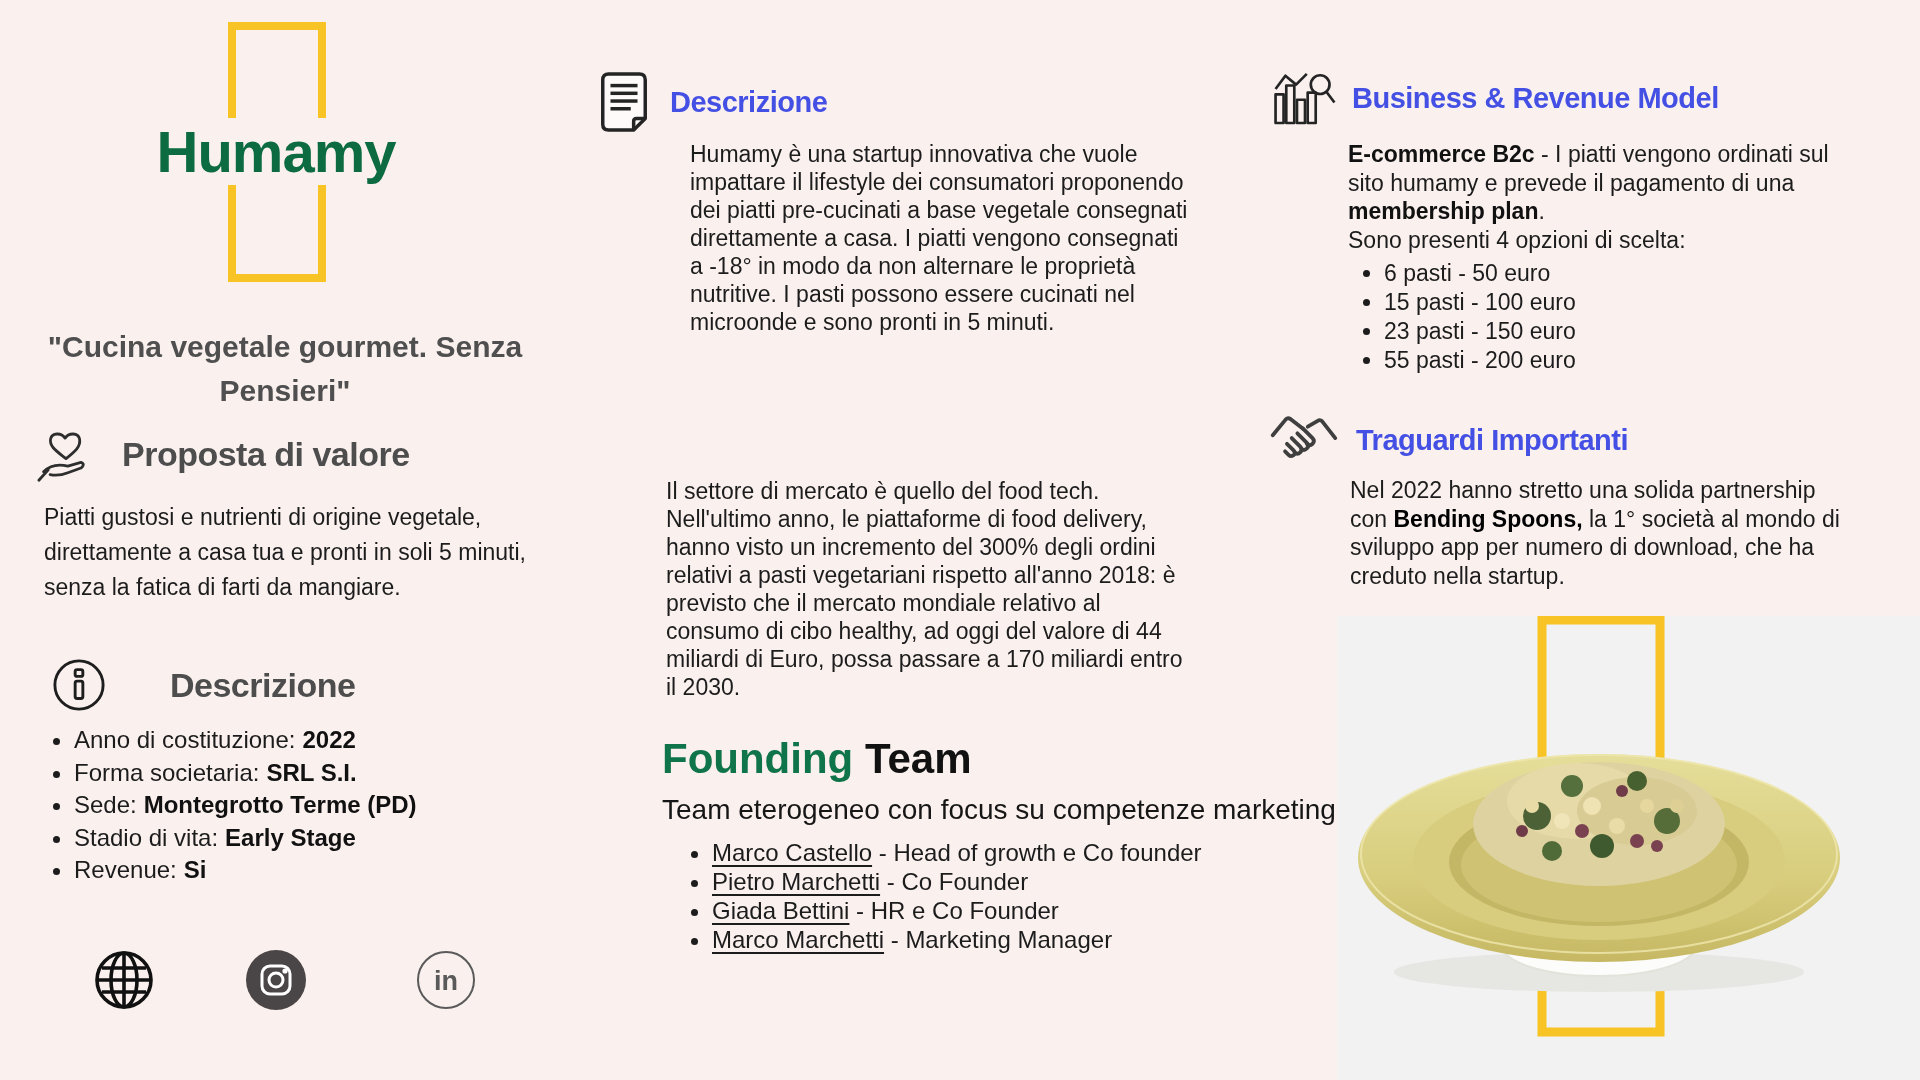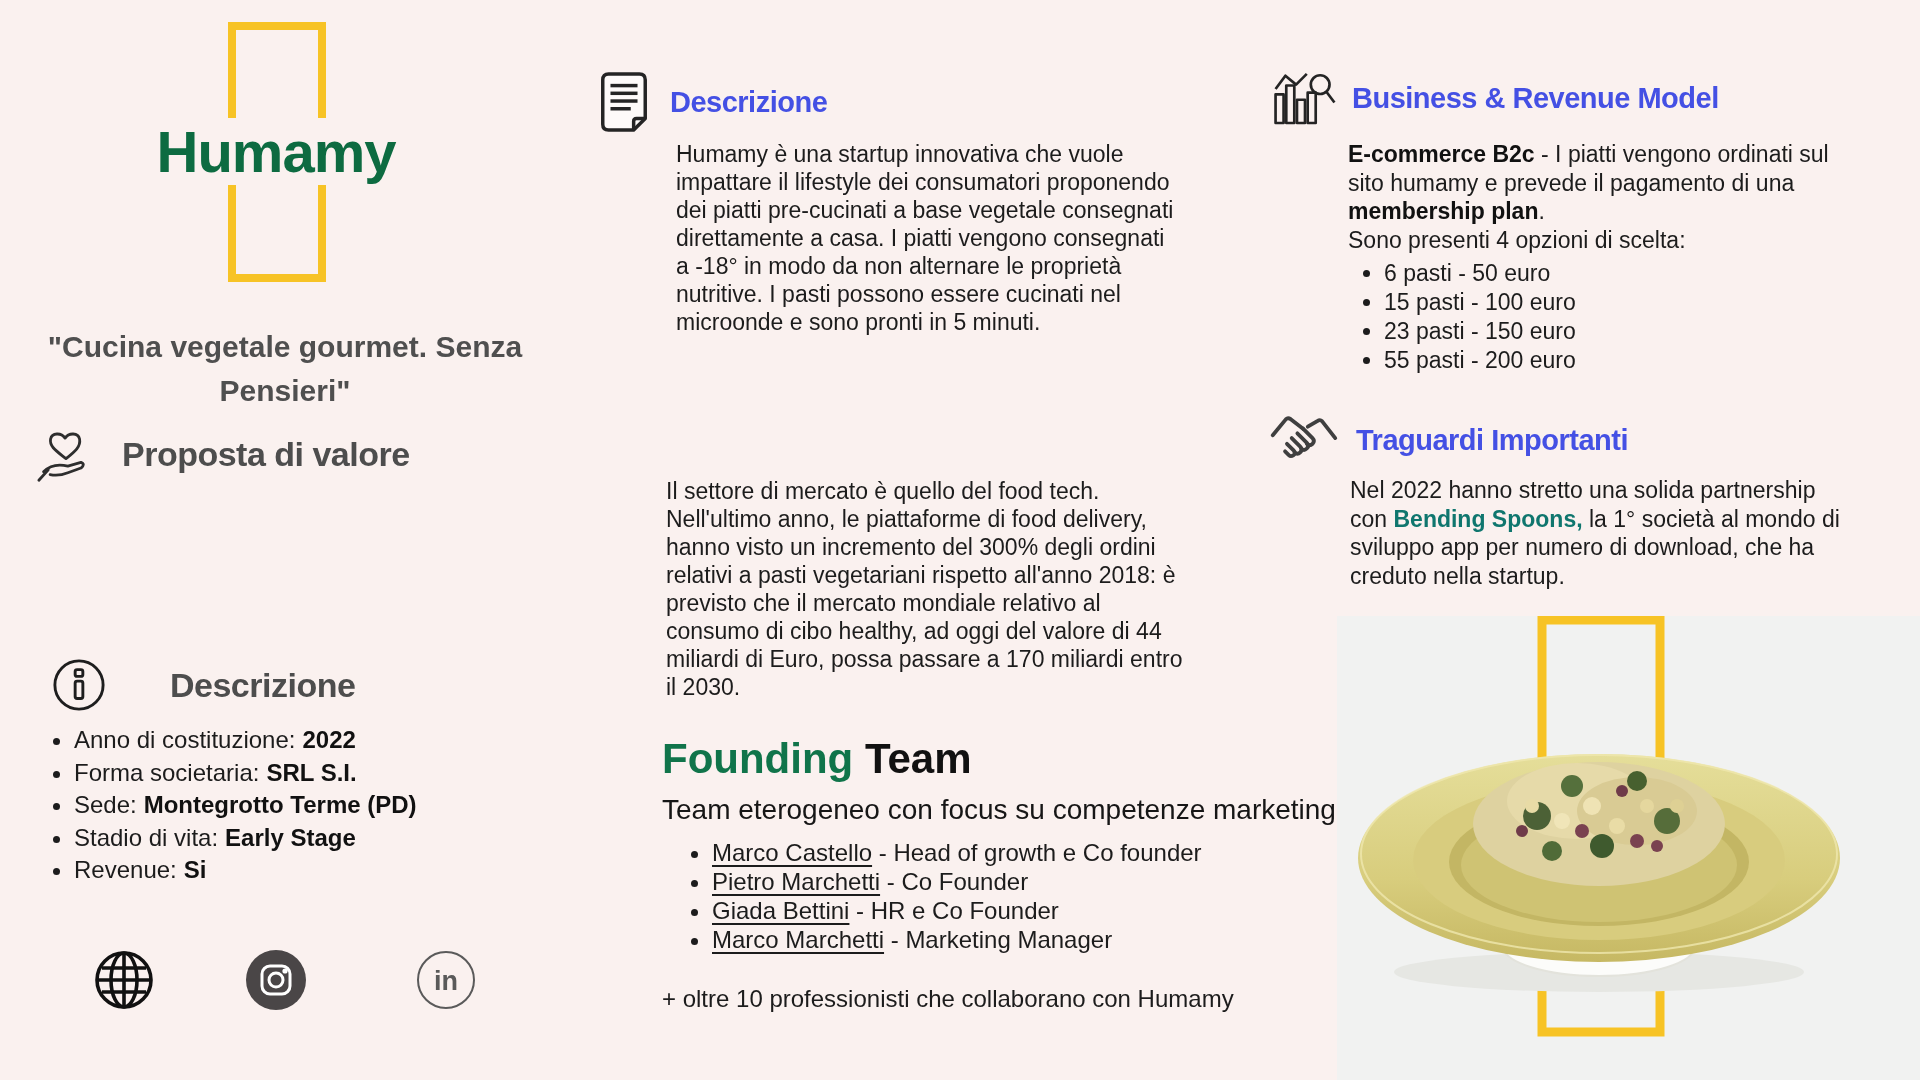--- a/index.html
+++ b/index.html
@@ -46,41 +46,41 @@
   .info-list .val{font-weight:700;color:#111;margin-left:7px;}
   .soc{top:948px;width:64px;height:64px;cursor:pointer;}
   .soc svg{width:100%;height:100%;display:block;}
   .soc-globe{left:92px;}
   .soc-instagram{left:244px;}
   .soc-linkedin{left:414px;}
 
   
   .head-blue h2{font-size:29px;font-weight:700;color:var(--blue);letter-spacing:-0.5px;}
   .head-desc{left:596px;top:70px;gap:18px;}
-  .desc-body{left:676px;top:140px;width:505px;font-size:23px;line-height:28px;}
+  .desc-body{left:690px;top:140px;width:505px;font-size:23px;line-height:28px;}
   .head-settore{left:586px;top:404px;gap:14px;}
   .head-settore h2{font-size:33px;}
   .settore-body{left:666px;top:477px;width:520px;font-size:23px;line-height:28px;}
   .founding-title{left:662px;top:735px;font-size:42px;font-weight:700;color:#111;}
   .founding-title .accent{color:var(--green2);}
   .founding-sub{left:662px;top:794px;font-size:28px;font-weight:400;color:#161616;white-space:nowrap;z-index:3;}
   .team-list{left:686px;top:838px;list-style:disc;padding-left:26px;z-index:3;}
   .team-list li{font-size:24px;line-height:29px;white-space:nowrap;}
   .team-list .name{text-decoration:underline;text-underline-offset:4px;cursor:pointer;}
   .team-note{left:662px;top:985px;font-size:24px;z-index:3;}
 
   
   .head-business{left:1272px;top:68px;gap:14px;}
   .business-body{left:1348px;top:140px;width:510px;font-size:23px;line-height:28.5px;}
   .business-body b{color:#111;}
   .business-options{list-style:disc;padding-left:36px;margin-top:5px;}
   .business-options li{font-size:23px;line-height:29px;}
   .head-traguardi{left:1268px;top:408px;gap:16px;}
   .traguardi-body{left:1350px;top:476px;width:505px;font-size:23px;line-height:28.5px;z-index:3;}
-  .traguardi-body b{color:#0f766e;}
+  .traguardi-body b{color:#000000;}
 
   .icon{flex:0 0 auto;display:inline-flex;}
   .icon svg{display:block;}
 </style>
 </head>
 <body>
 
 <div class="page">
 
   <div class="abs photo">
@@ -134,20 +134,21 @@
   <div class="abs head head-proposta">
     <span class="icon">
       <svg width="60" height="58" viewBox="0 0 64 62" fill="none" stroke="#2e2e2e" stroke-width="3" stroke-linecap="round" stroke-linejoin="round">
         <path d="M32 36 C22 28 14 23 15.5 15 C17 8 27 8 31 14 C35 8 45 8 46.5 15 C48 23 42 28 32 36 Z"></path>
         <path d="M8 50 C16 42 26 42 34 44 L48 40 Q53 42 48 46 L34 51 Q24 55 15 53"></path>
         <path d="M3 59 L13 48"></path>
       </svg>
     </span>
     <h2>Proposta di valore</h2>
   </div>
+  <p class="abs proposta-body">Piatti gustosi e nutrienti di origine vegetale, direttamente a casa tua e pronti in soli 5 minuti, senza la fatica di farti da mangiare.</p>
 
   <div class="abs head head-info">
     <span class="icon">
       <svg width="54" height="54" viewBox="0 0 56 56" fill="none" stroke="#1e1e1e" stroke-width="3">
         <circle cx="28" cy="28" r="25"></circle>
         <rect x="24" y="24" width="8" height="18" rx="2"></rect>
         <rect x="24" y="12" width="8" height="7" rx="2"></rect>
       </svg>
     </span>
     <h2>Descrizione</h2>
@@ -203,21 +204,20 @@
   <p class="abs settore-body">Il settore di mercato è quello del food tech. Nell'ultimo anno, le piattaforme di food delivery, hanno visto un incremento del 300% degli ordini relativi a pasti vegetariani rispetto all'anno 2018: è previsto che il mercato mondiale relativo al consumo di cibo healthy, ad oggi del valore di 44 miliardi di Euro, possa passare a 170 miliardi entro il 2030.</p>
 
   <h2 class="abs founding-title"><span class="accent">Founding</span><span> Team</span></h2>
   <p class="abs founding-sub">Team eterogeneo con focus su competenze marketing</p>
   <ul class="abs team-list">
     <li><span class="name">Marco Castello</span><span> - Head of growth e Co founder</span></li>
     <li><span class="name">Pietro Marchetti</span><span> - Co Founder</span></li>
     <li><span class="name">Giada Bettini</span><span> - HR e Co Founder</span></li>
     <li><span class="name">Marco Marchetti</span><span> - Marketing Manager</span></li>
   </ul>
-  <p class="abs team-note">+ oltre 10 professionisti che collaborano con Humamy</p>
 
   <div class="abs head head-blue head-business">
     <span class="icon">
       <svg width="66" height="60" viewBox="0 0 74 64" fill="none" stroke="#242424" stroke-width="3" stroke-linejoin="round">
         <rect x="4" y="28" width="9" height="32"></rect>
         <rect x="16" y="18" width="9" height="42"></rect>
         <rect x="28" y="34" width="9" height="26"></rect>
         <rect x="40" y="26" width="9" height="34"></rect>
         <polyline points="4,22 15,7 27,17 39,5"></polyline>
         <circle cx="54" cy="17" r="10.5"></circle>

